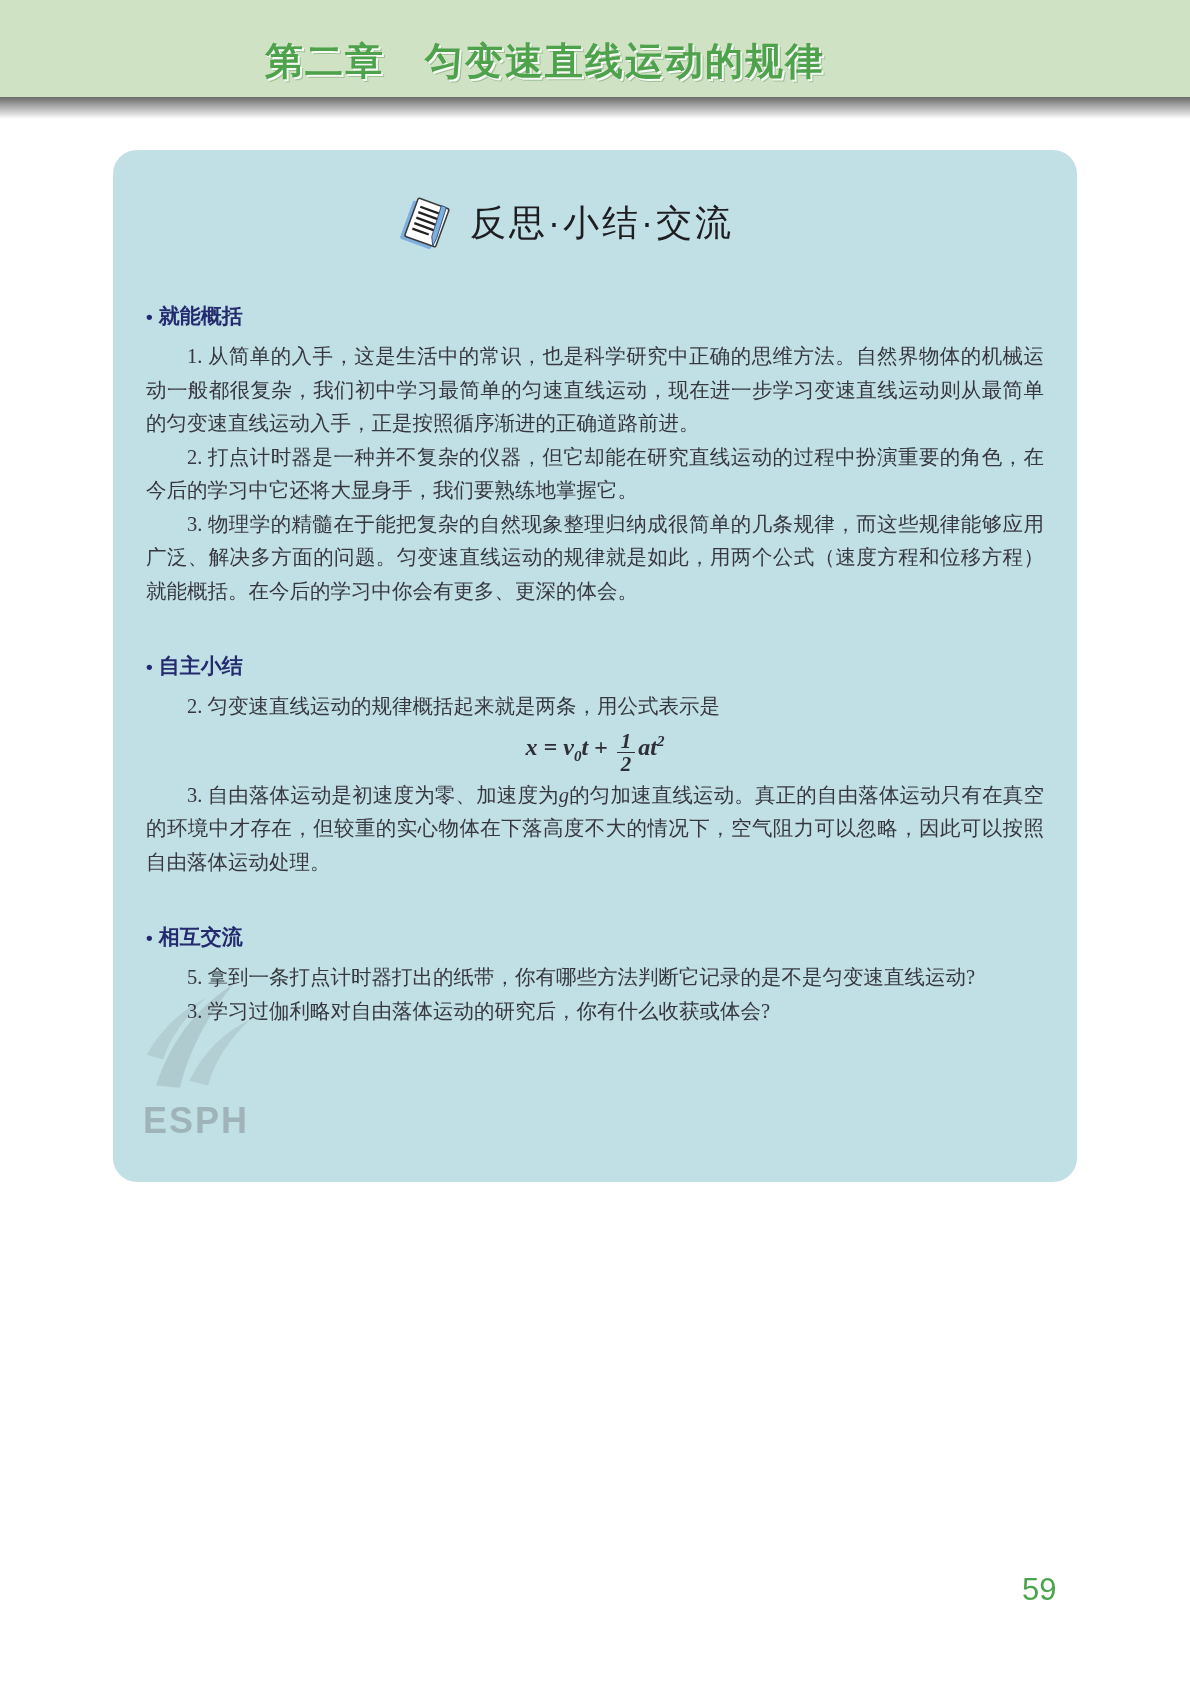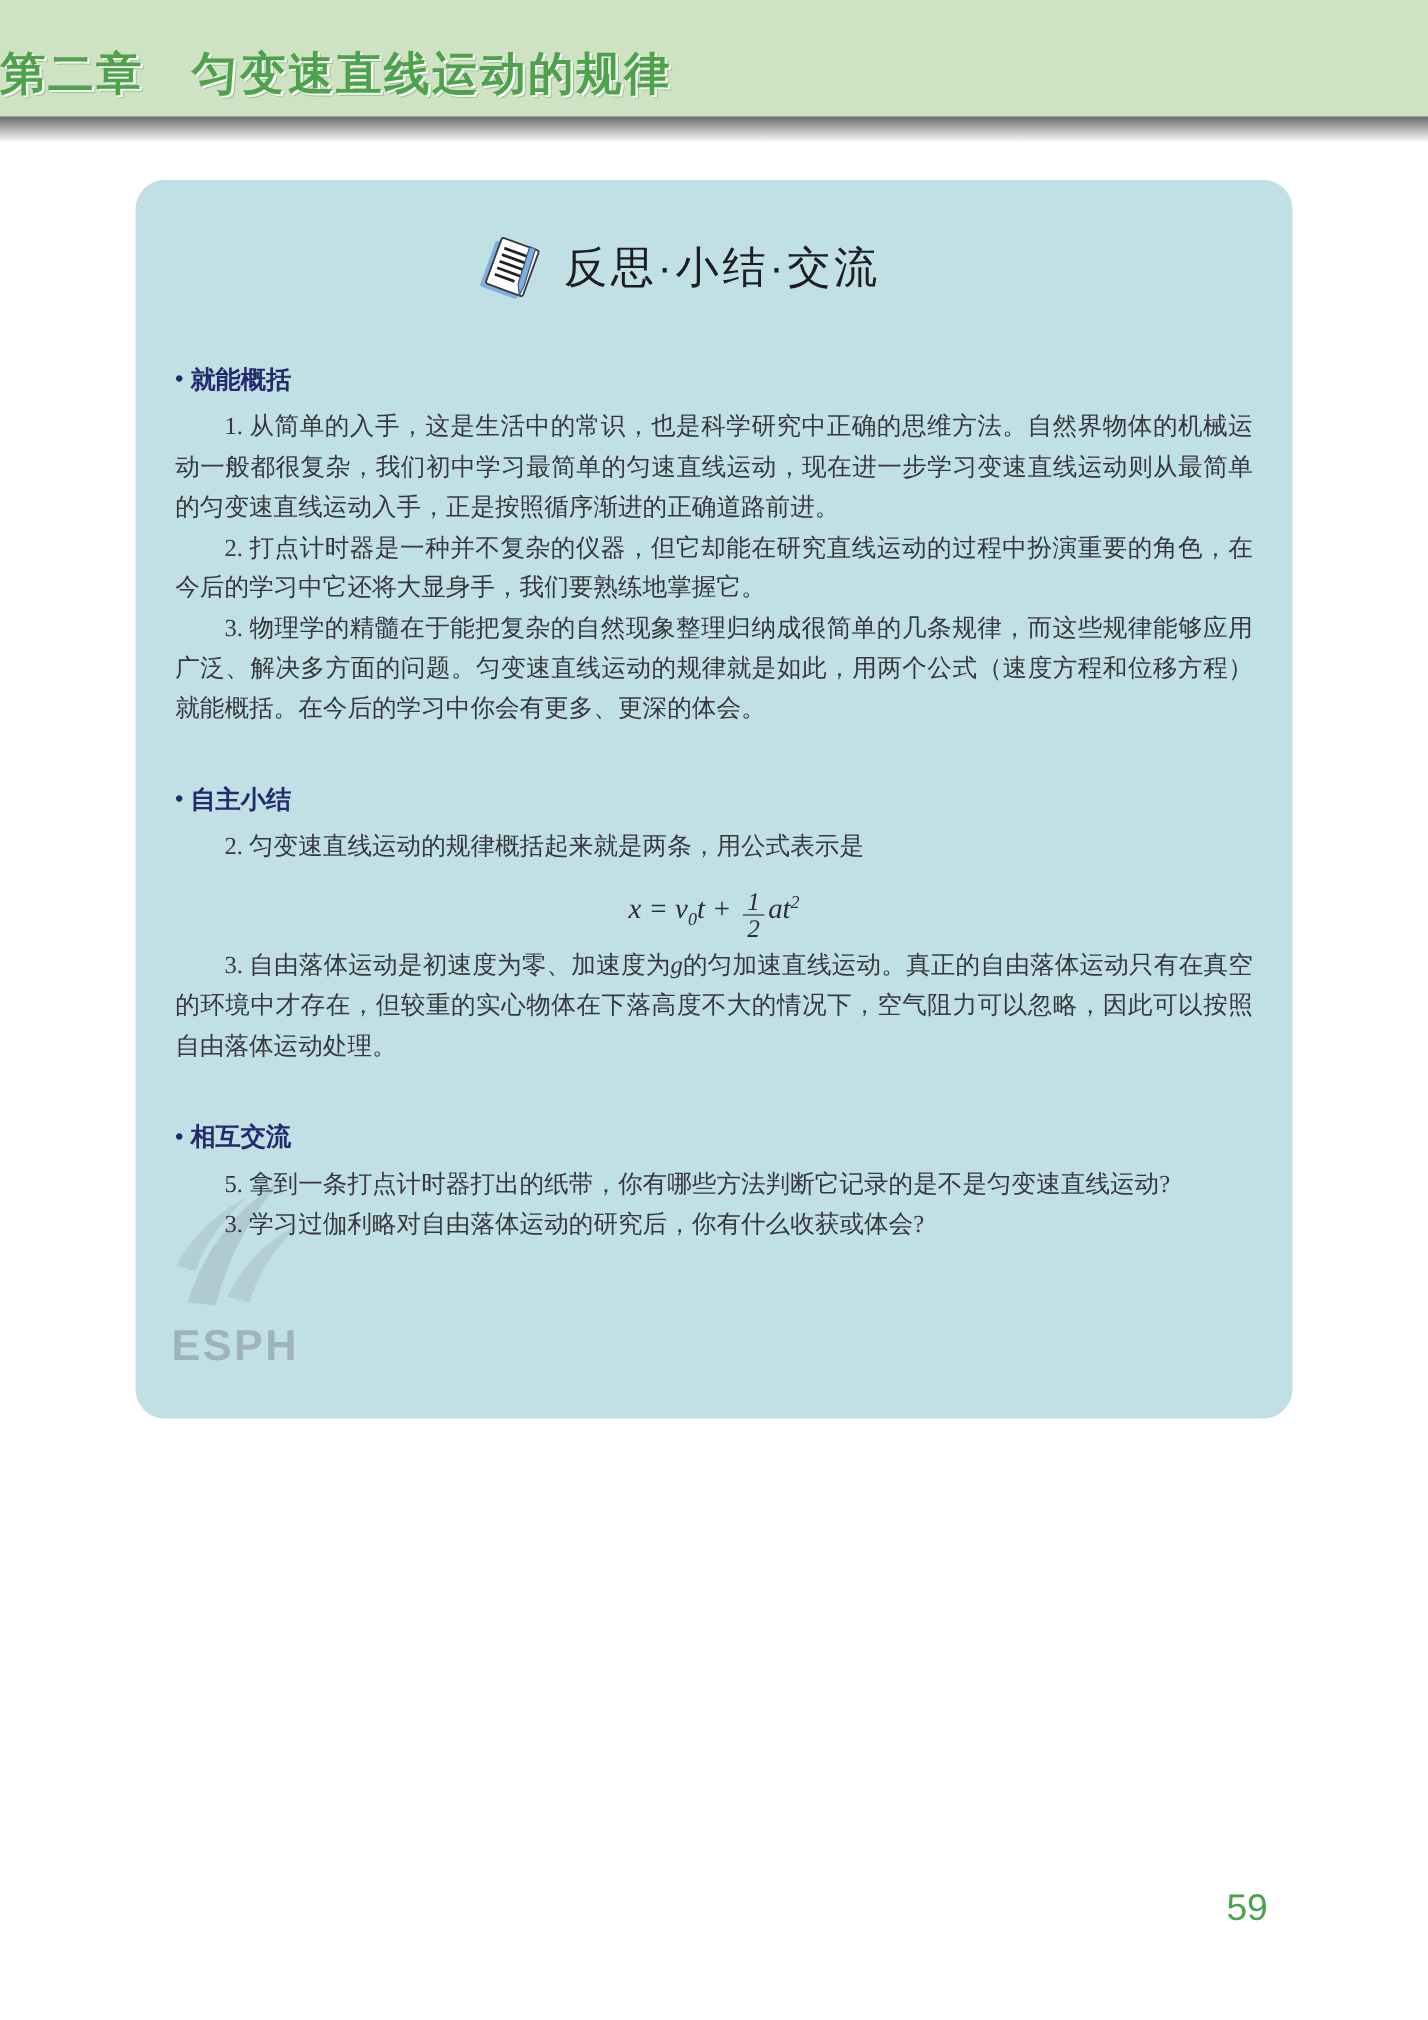--- a/index.html
+++ b/index.html
@@ -15,21 +15,21 @@
 
   
   .chapter-bar {
     position: absolute;
     top: 0; left: 0;
     width: 100%;
     height: 97px;
     background: #cfe3c4;
     display: flex;
     align-items: flex-end;
-    justify-content: flex-start;
+    justify-content: center;
     padding: 0 100px 10px 0;
   }
   .chapter-bar .chapter-title {
     font-family: "Liberation Sans", "DejaVu Sans", sans-serif;
     font-weight: 700;
     font-size: 38px;
     letter-spacing: 2px;
     color: #4ea24c;
     text-shadow: 2px 2px 0 rgba(255,255,255,0.9), 3px 3px 0 rgba(100,150,90,0.45);
   }
@@ -97,21 +97,21 @@
   .formula-block { text-align: center; margin: 6px 0 4px 0; }
   .formula {
     font-family: "Liberation Serif", "DejaVu Serif", serif;
     font-style: italic;
     font-size: 24px;
     color: #2e2f36;
     line-height: 1.35;
   }
   .formula sub { font-size: 15px; font-style: italic; }
   .formula sup { font-size: 15px; font-style: italic; }
-  .formula.second { margin-top: 16px; }
+  .formula.second { margin-top: 6px; font-weight: bold; }
   .frac {
     display: inline-block;
     vertical-align: -0.75em;
     text-align: center;
     font-size: 21px;
     line-height: 1.05;
     margin: 0 3px;
   }
   .frac .num { display: block; padding: 0 4px; }
   .frac .den { display: block; padding: 0 4px; border-top: 1.5px solid #2e2f36; }

